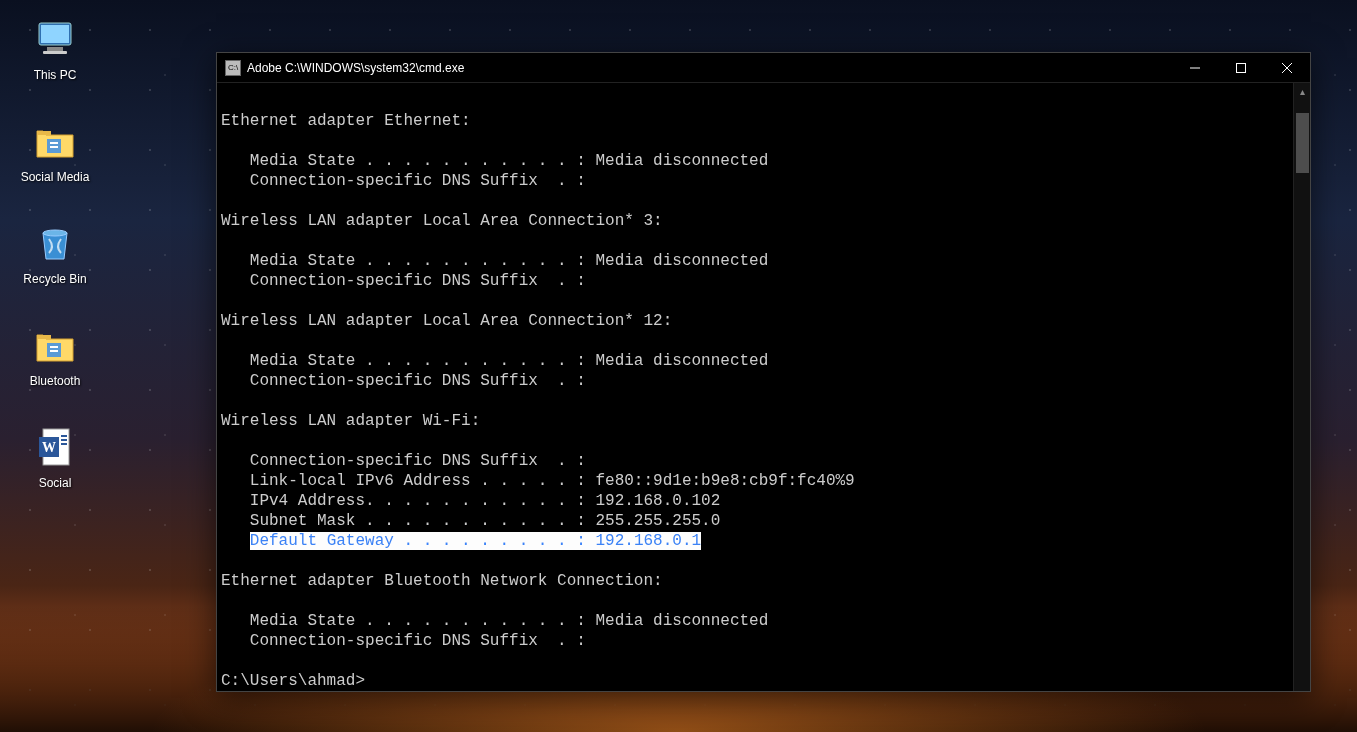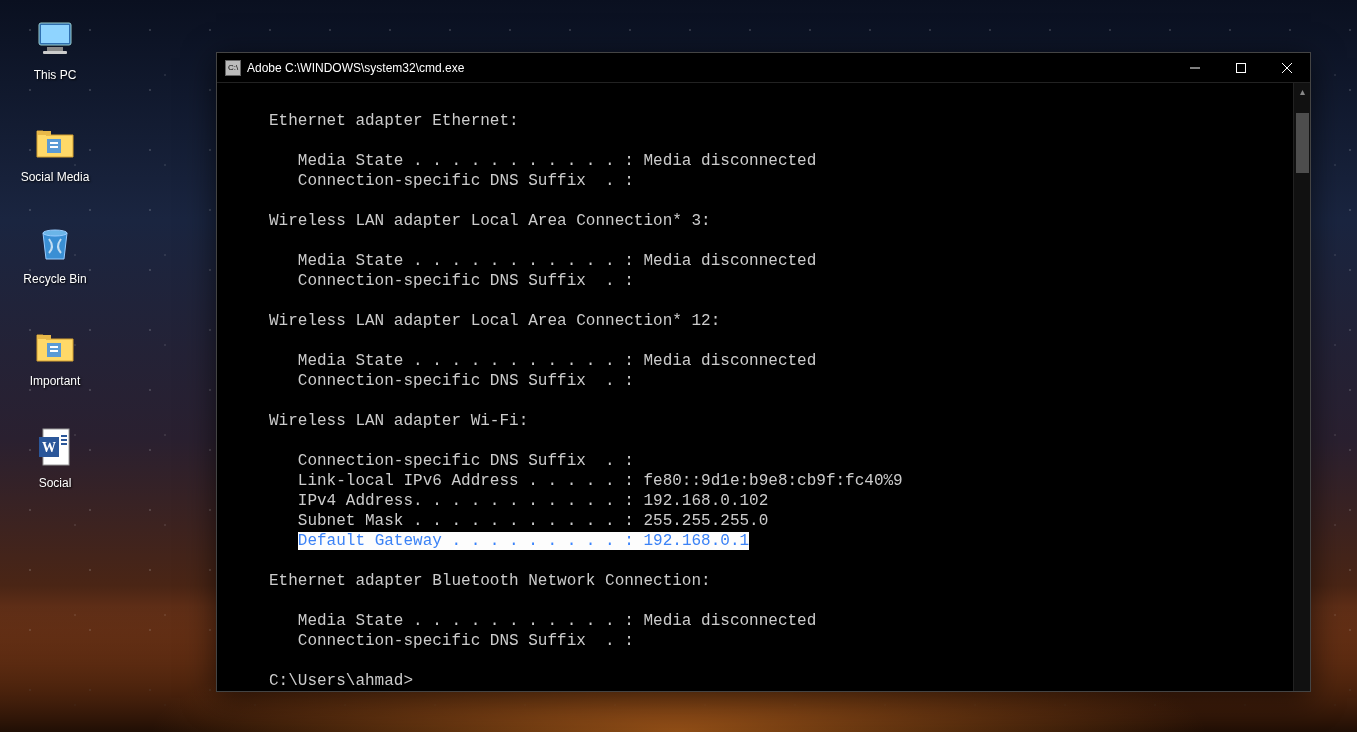--- a/index.html
+++ b/index.html
@@ -108,21 +108,21 @@
     .terminal-content {
       flex: 1;
       padding: 8px 4px 4px 4px;
       font-family: Consolas, "Courier New", monospace;
       font-size: 16px;
       line-height: 20px;
       color: #ccc;
       white-space: pre;
       overflow: hidden;
     }
-    .terminal-content .line { display: block; margin-left: 48px; }
+    .terminal-content .line { display: block; }
     .terminal-content .highlight {
       background: #fdfdfd;
       color: #3b82f6;
     }
     .scrollbar {
       width: 17px;
       background: #111;
       position: relative;
       border-left: 1px solid #222;
     }
@@ -185,21 +185,21 @@
   <div class="desktop-icon">
     <div class="icon-img">
       <svg width="44" height="44" viewBox="0 0 44 44">
         <path d="M4 12 l6 0 l3 4 l27 0 l0 22 l-36 0 z" fill="#ffd968" stroke="#d4a030"></path>
         <rect x="4" y="12" width="14" height="4" fill="#e8b848"></rect>
         <rect x="14" y="20" width="14" height="14" fill="#5b9bd5"></rect>
         <rect x="17" y="23" width="8" height="2" fill="#fff"></rect>
         <rect x="17" y="27" width="8" height="2" fill="#fff"></rect>
       </svg>
     </div>
-    <div class="label">Important</div>
+    <div class="label">Bluetooth</div>
   </div>
 
   <div class="desktop-icon">
     <div class="icon-img">
       <svg width="44" height="44" viewBox="0 0 44 44">
         <rect x="10" y="4" width="26" height="36" fill="#fff" stroke="#999"></rect>
         <rect x="6" y="12" width="20" height="20" fill="#2b579a"></rect>
         <text x="16" y="27" font-size="14" font-weight="bold" fill="#fff" text-anchor="middle" font-family="Segoe UI">W</text>
         <rect x="28" y="10" width="6" height="2" fill="#2b579a"></rect>
         <rect x="28" y="14" width="6" height="2" fill="#2b579a"></rect>

